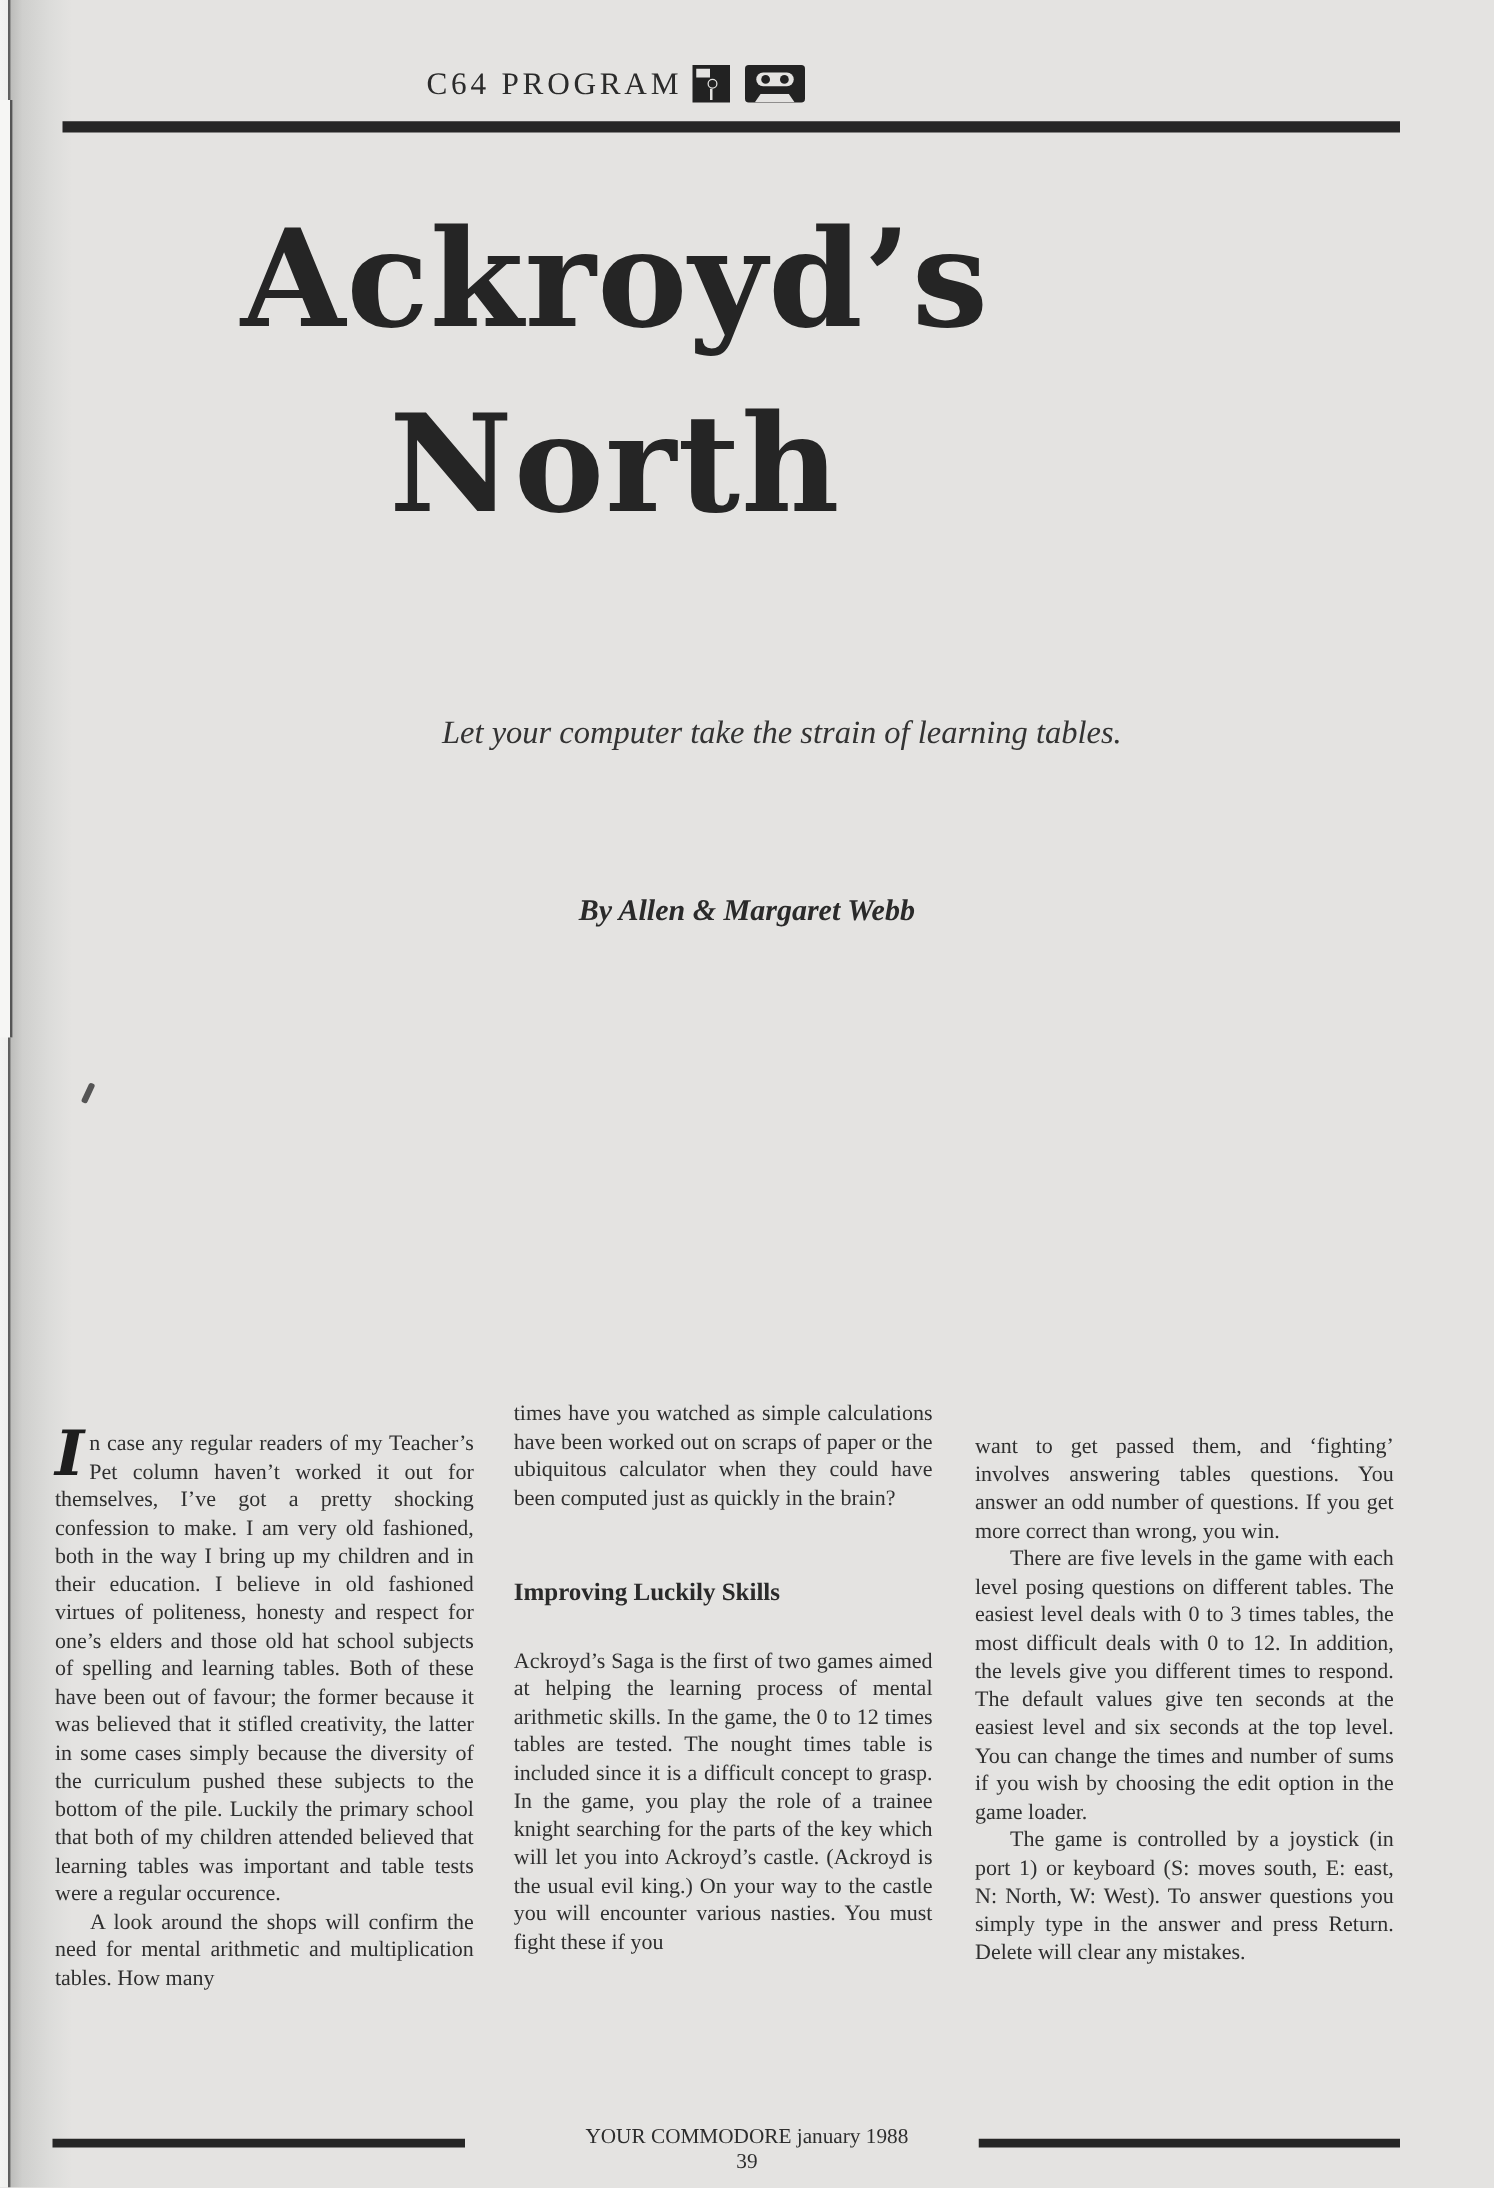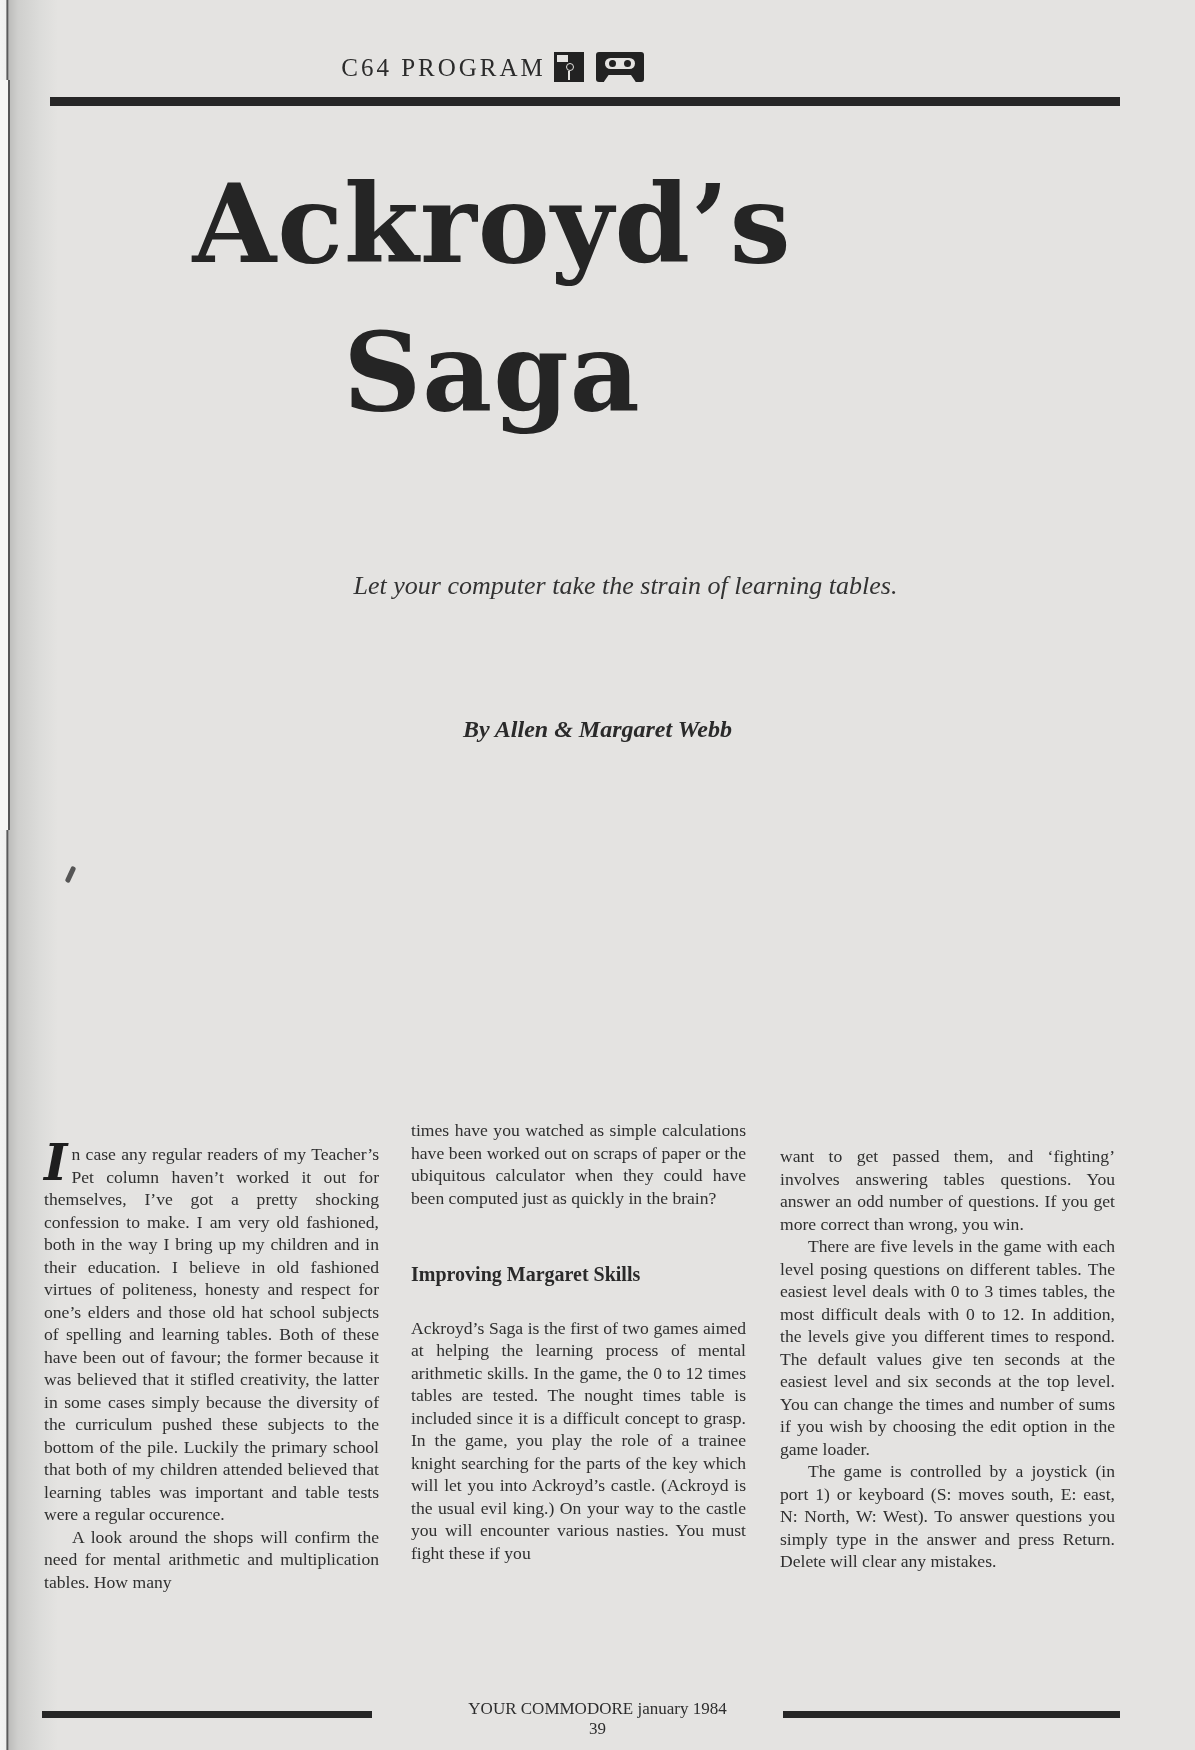--- a/index.html
+++ b/index.html
@@ -100,43 +100,43 @@
       <span class="reel" style="left:13px;top:8px;"></span>
       <span class="reel" style="left:28px;top:8px;"></span>
       <span class="base"></span>
     </span>
   </span>
 </div>
 <div class="top-rule"></div>
 
 <div class="title">
   <div>Ackroyd’s</div>
-  <div>Saga</div>
+  <div>North</div>
 </div>
 
 <div class="standfirst">Let your computer take the strain of learning tables.</div>
 <div class="byline">By Allen &amp; Margaret Webb</div>
 
 <div class="speck"></div>
 
 <div class="col col1">
   <p><span class="dropcap">I</span><span>n case any regular readers of my Teacher’s Pet column haven’t worked it out for themselves, I’ve got a pretty shocking confession to make. I am very old fashioned, both in the way I bring up my children and in their education. I believe in old fashioned virtues of politeness, honesty and respect for one’s elders and those old hat school subjects of spelling and learning tables. Both of these have been out of favour; the former because it was believed that it stifled creativity, the latter in some cases simply because the diversity of the curriculum pushed these subjects to the bottom of the pile. Luckily the primary school that both of my children attended believed that learning tables was important and table tests were a regular occurence.</span></p>
   <p class="indent">A look around the shops will confirm the need for mental arithmetic and multiplication tables. How many</p>
 </div>
 
 <div class="col col2">
   <p>times have you watched as simple calculations have been worked out on scraps of paper or the ubiquitous calculator when they could have been computed just as quickly in the brain?</p>
-  <div class="subhead">Improving Margaret Skills</div>
+  <div class="subhead">Improving Luckily Skills</div>
   <p>Ackroyd’s Saga is the first of two games aimed at helping the learning process of mental arithmetic skills. In the game, the 0 to 12 times tables are tested. The nought times table is included since it is a difficult concept to grasp. In the game, you play the role of a trainee knight searching for the parts of the key which will let you into Ackroyd’s castle. (Ackroyd is the usual evil king.) On your way to the castle you will encounter various nasties. You must fight these if you</p>
 </div>
 
 <div class="col col3">
   <p>want to get passed them, and ‘fighting’ involves answering tables questions. You answer an odd number of questions. If you get more correct than wrong, you win.</p>
   <p class="indent">There are five levels in the game with each level posing questions on different tables. The easiest level deals with 0 to 3 times tables, the most difficult deals with 0 to 12. In addition, the levels give you different times to respond. The default values give ten seconds at the easiest level and six seconds at the top level. You can change the times and number of sums if you wish by choosing the edit option in the game loader.</p>
   <p class="indent">The game is controlled by a joystick (in port 1) or keyboard (S: moves south, E: east, N: North, W: West). To answer questions you simply type in the answer and press Return. Delete will clear any mistakes.</p>
 </div>
 
 <div class="footer">
   <div class="foot-rule left"></div>
   <div class="foot-rule right"></div>
-  <div class="foot-text" style="top:0;">YOUR COMMODORE january 1984</div>
+  <div class="foot-text" style="top:0;">YOUR COMMODORE january 1988</div>
   <div class="foot-text" style="top:20px;">39</div>
 </div>
 
 </body></html>

